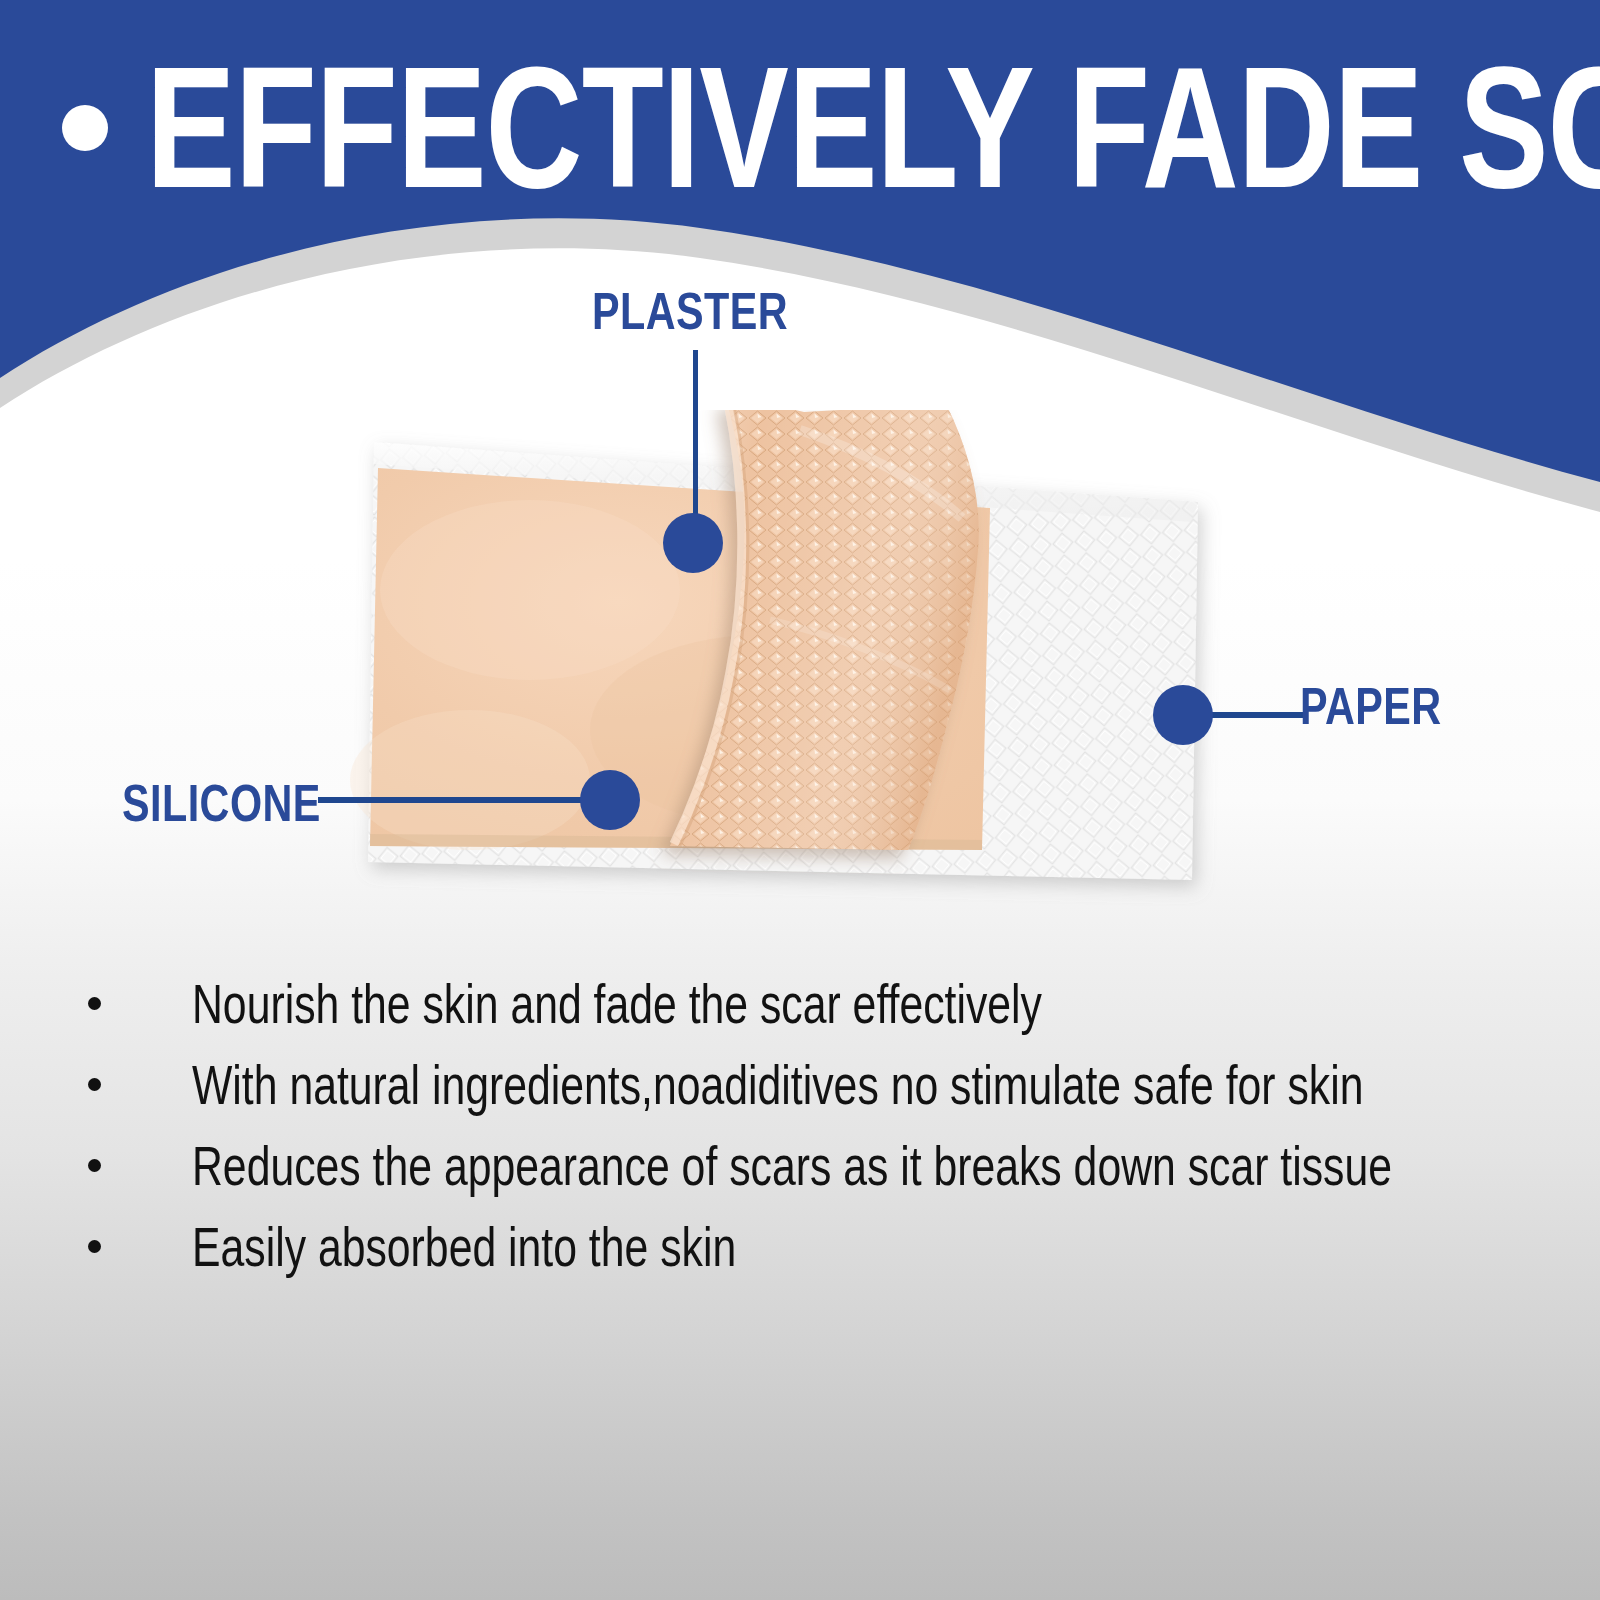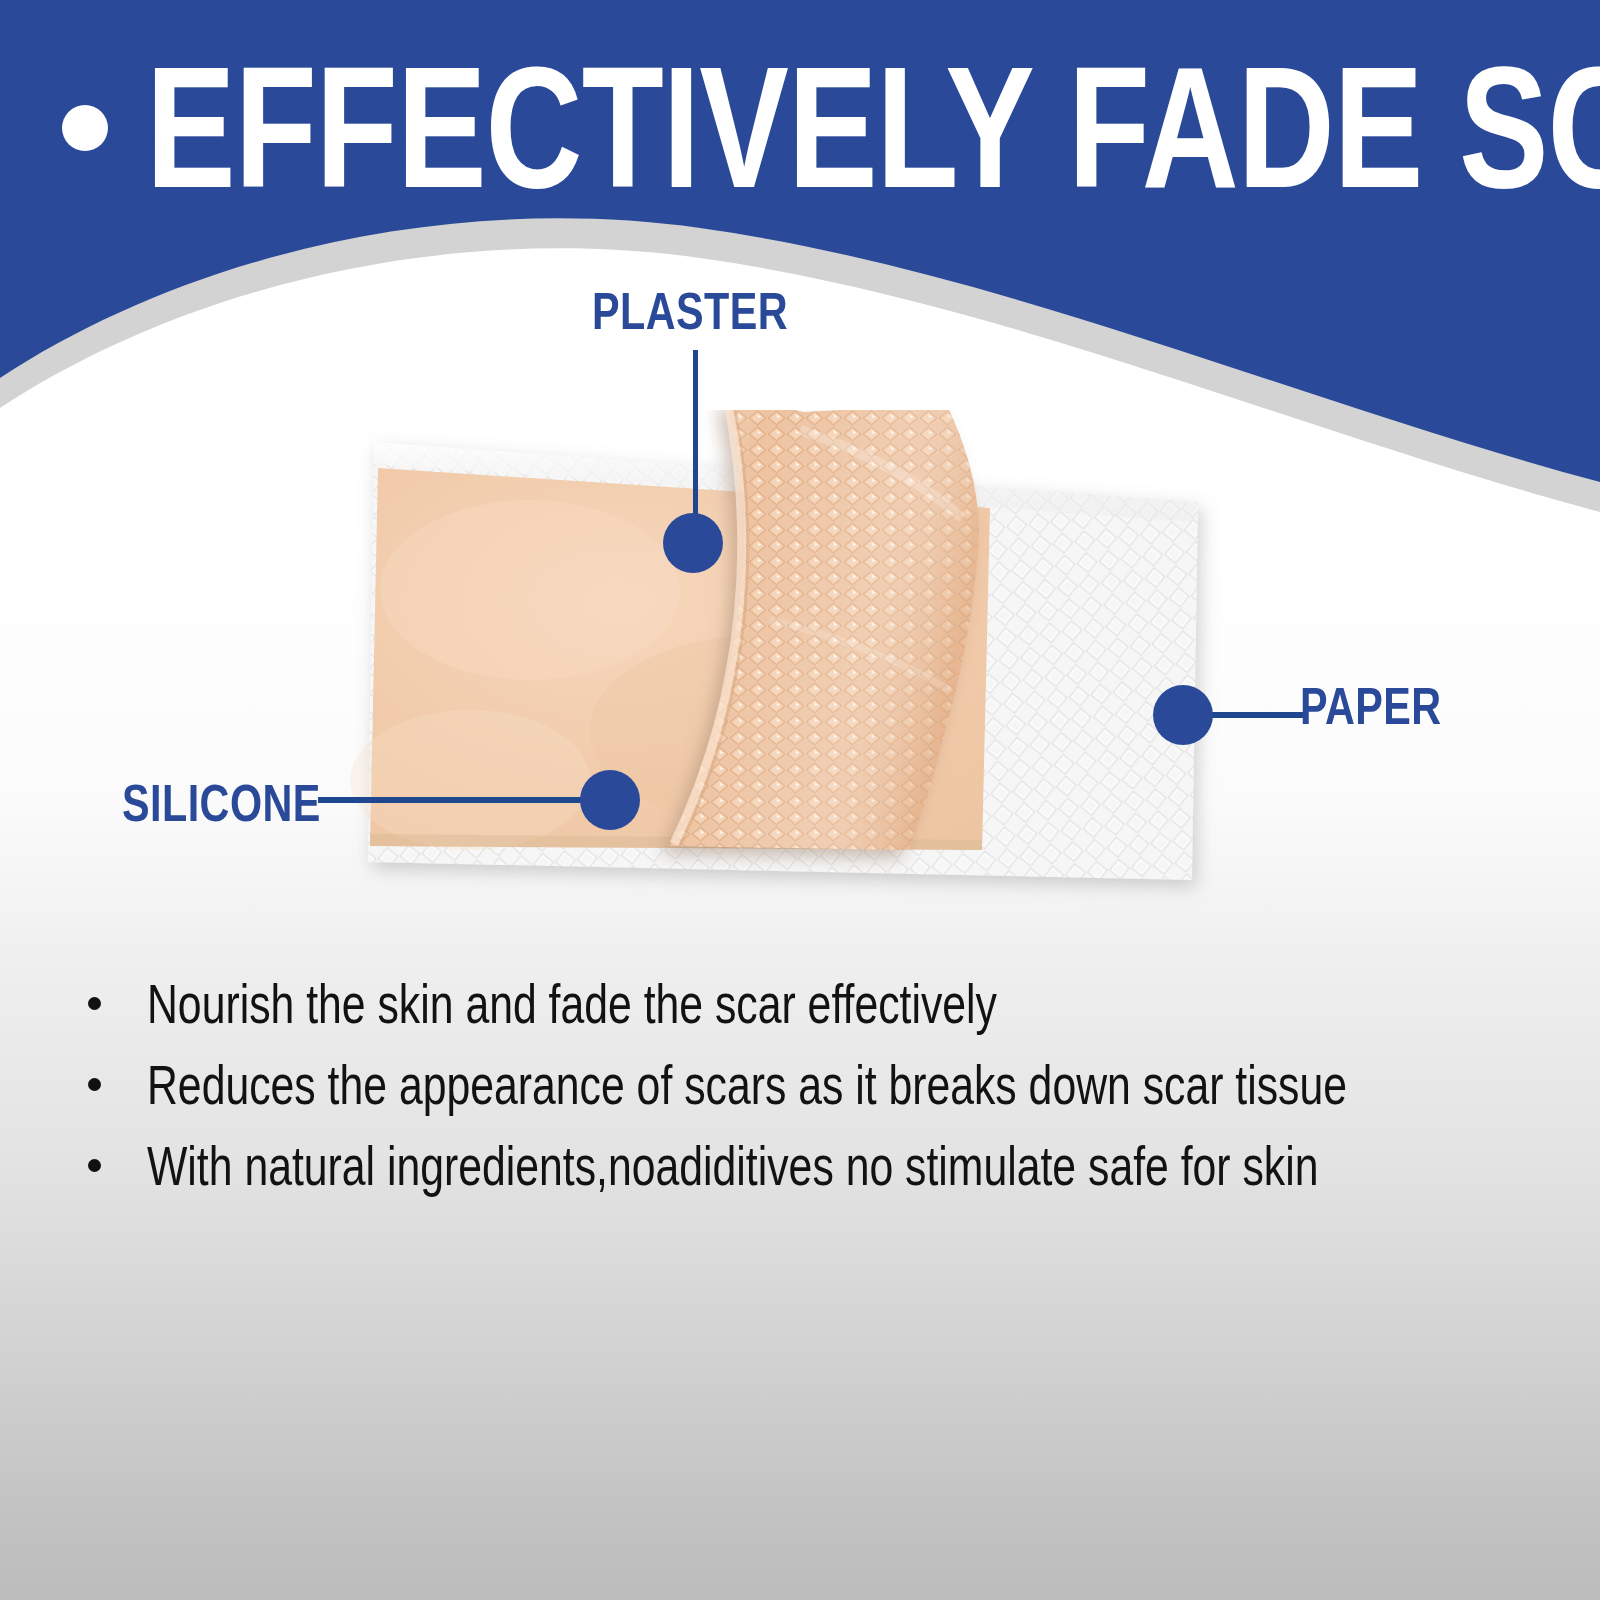--- a/index.html
+++ b/index.html
@@ -126,20 +126,21 @@
     position: absolute;
     left: 0;
     top: 982px;
     width: 1600px;
     z-index: 3;
   }
   .benefit-row {
     display: flex;
     align-items: baseline;
     height: 81px;
+    gap: 45px;
   }
   .benefit-bullet {
     width: 13px;
     height: 13px;
     border-radius: 50%;
     background: #111111;
     margin-left: 88px;
     margin-right: 46px;
     flex: 0 0 auto;
     position: relative;
@@ -275,21 +276,25 @@
   <div class="dot" id="dot-silicone"></div>
   <div class="callout-label" id="label-silicone">SILICONE</div>
 
   <div id="benefits">
       <div class="benefit-row">
         <span class="benefit-bullet"></span>
         <span class="benefit-text">Nourish the skin and fade the scar effectively</span>
       </div>
       <div class="benefit-row">
         <span class="benefit-bullet"></span>
+        <span class="benefit-text">With natural ingredients,noadiditives no stimulate safe for skin</span>
+      </div>
+      <div class="benefit-row">
+        <span class="benefit-bullet"></span>
         <span class="benefit-text">Reduces the appearance of scars as it breaks down scar tissue</span>
       </div>
       <div class="benefit-row">
         <span class="benefit-bullet"></span>
-        <span class="benefit-text">With natural ingredients,noadiditives no stimulate safe for skin</span>
+        <span class="benefit-text">Easily absorbed into the skin</span>
       </div>
     </div>
 
 </div>
 
 </body></html>

